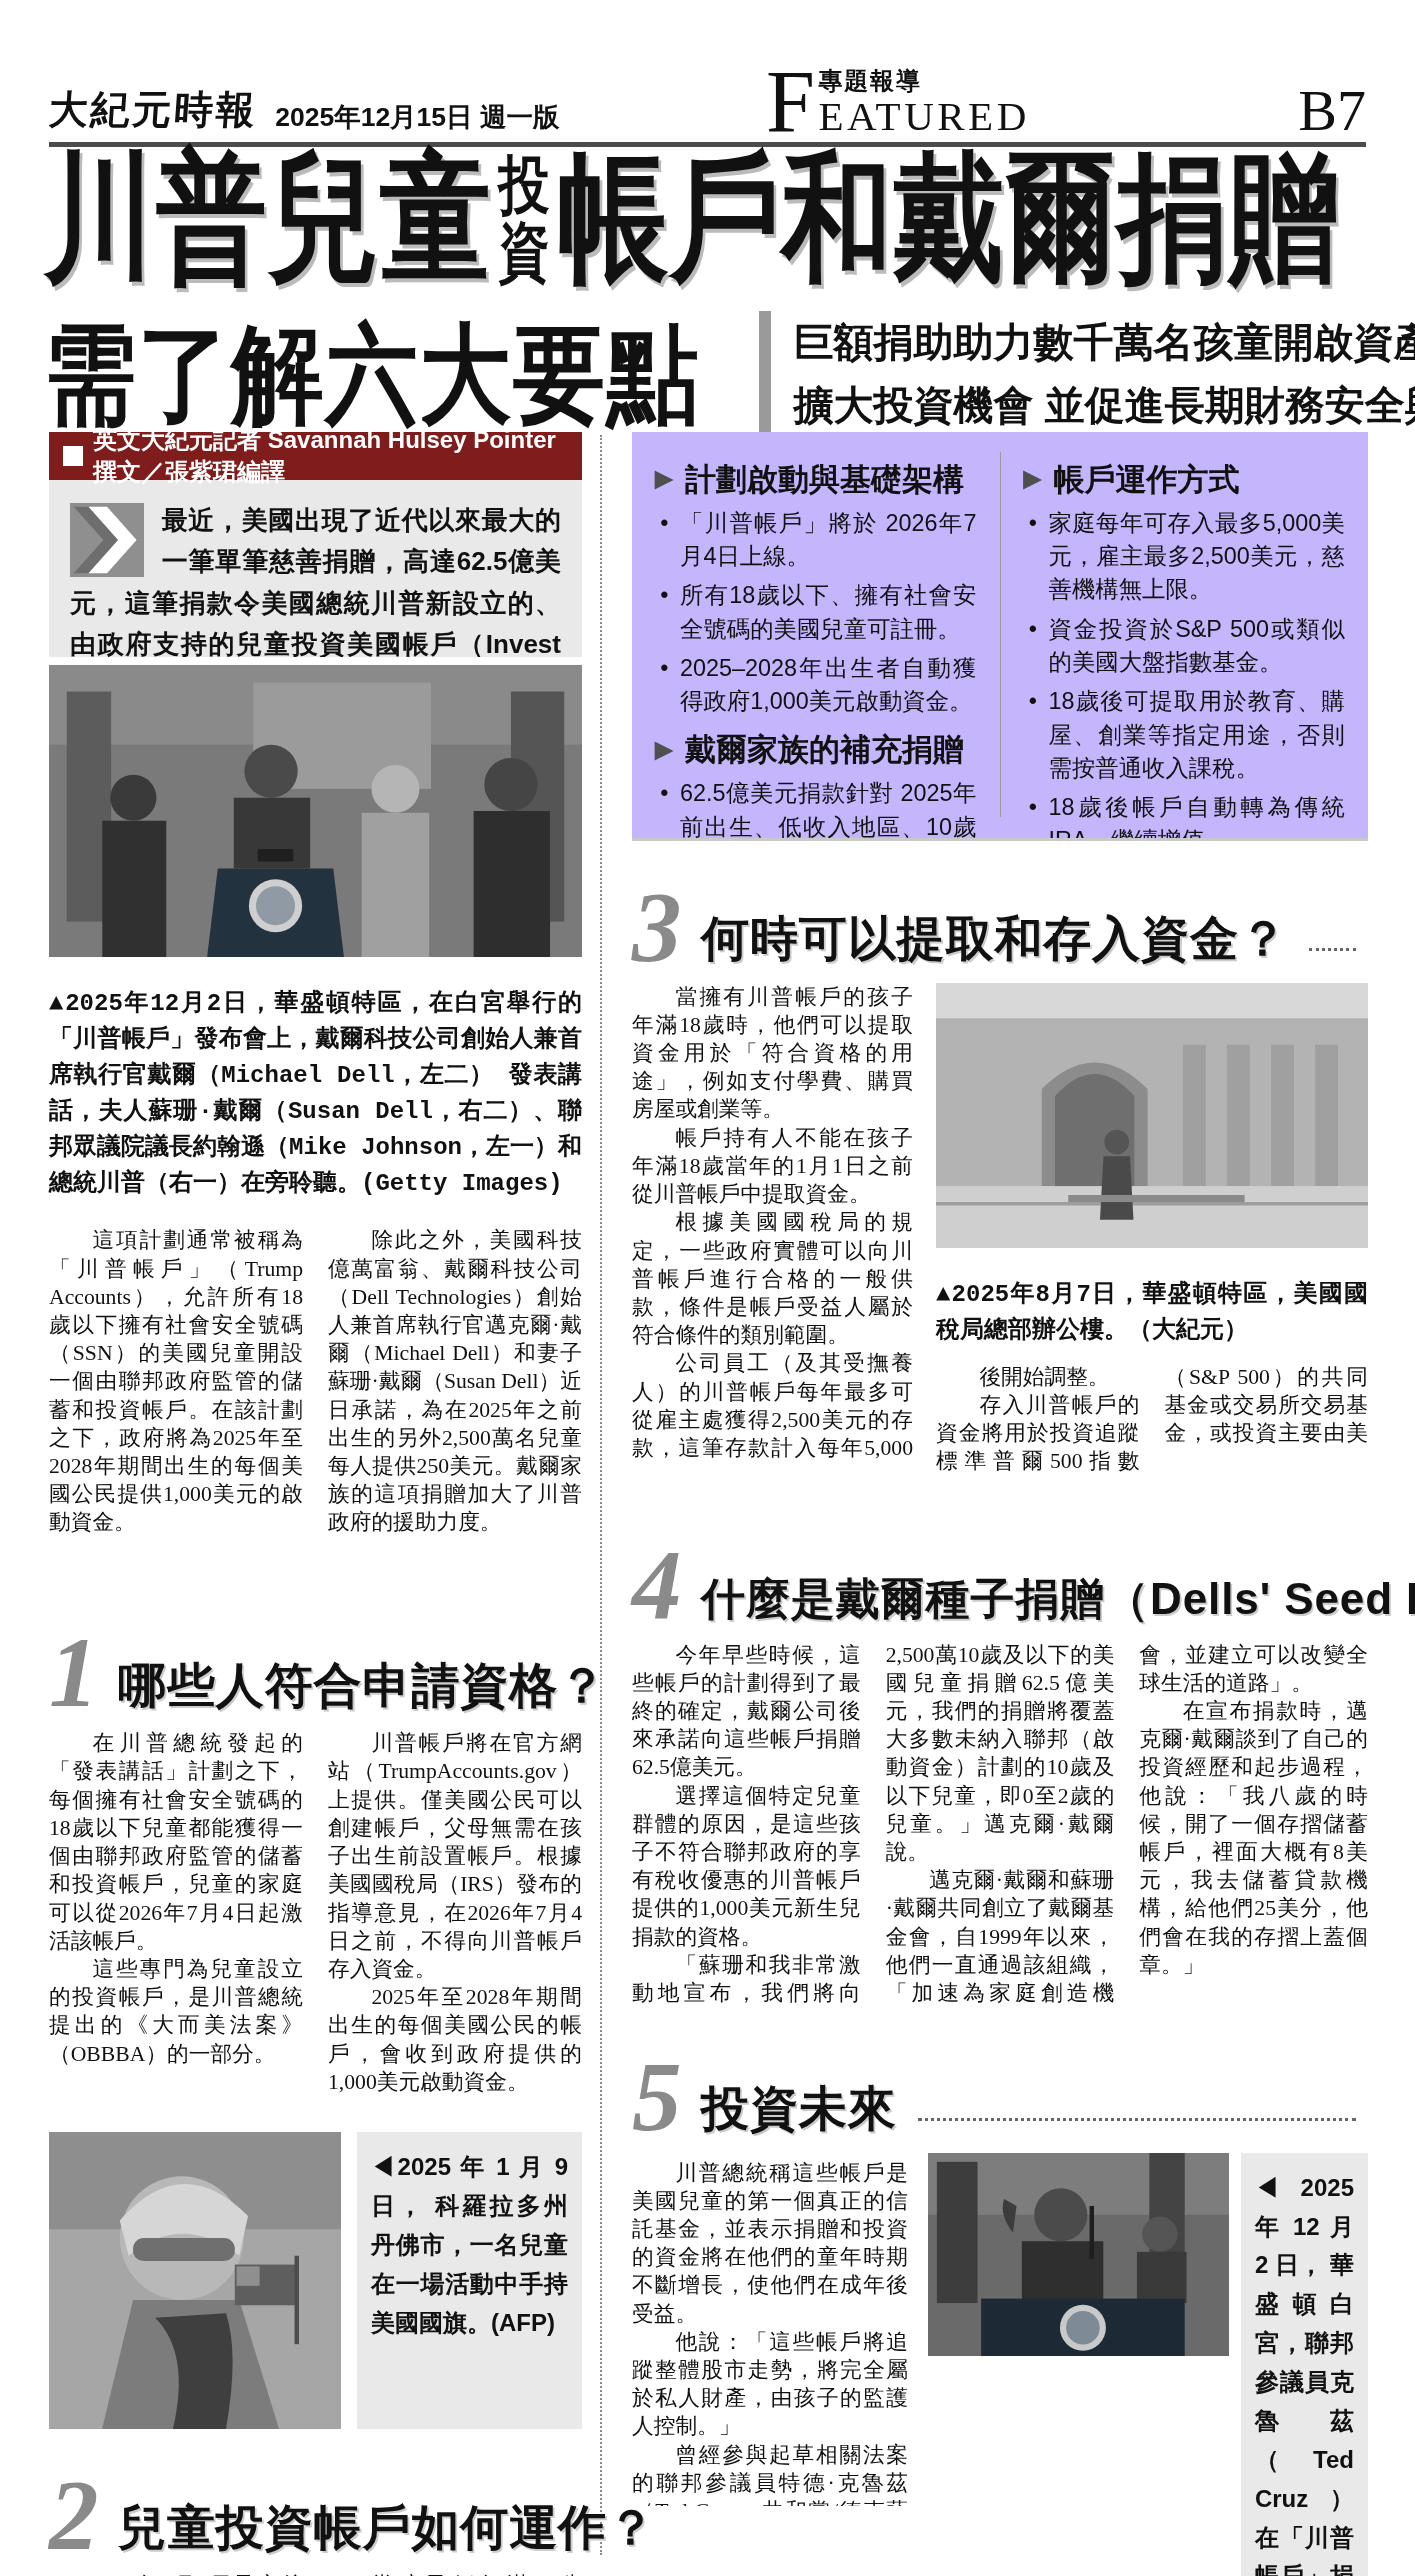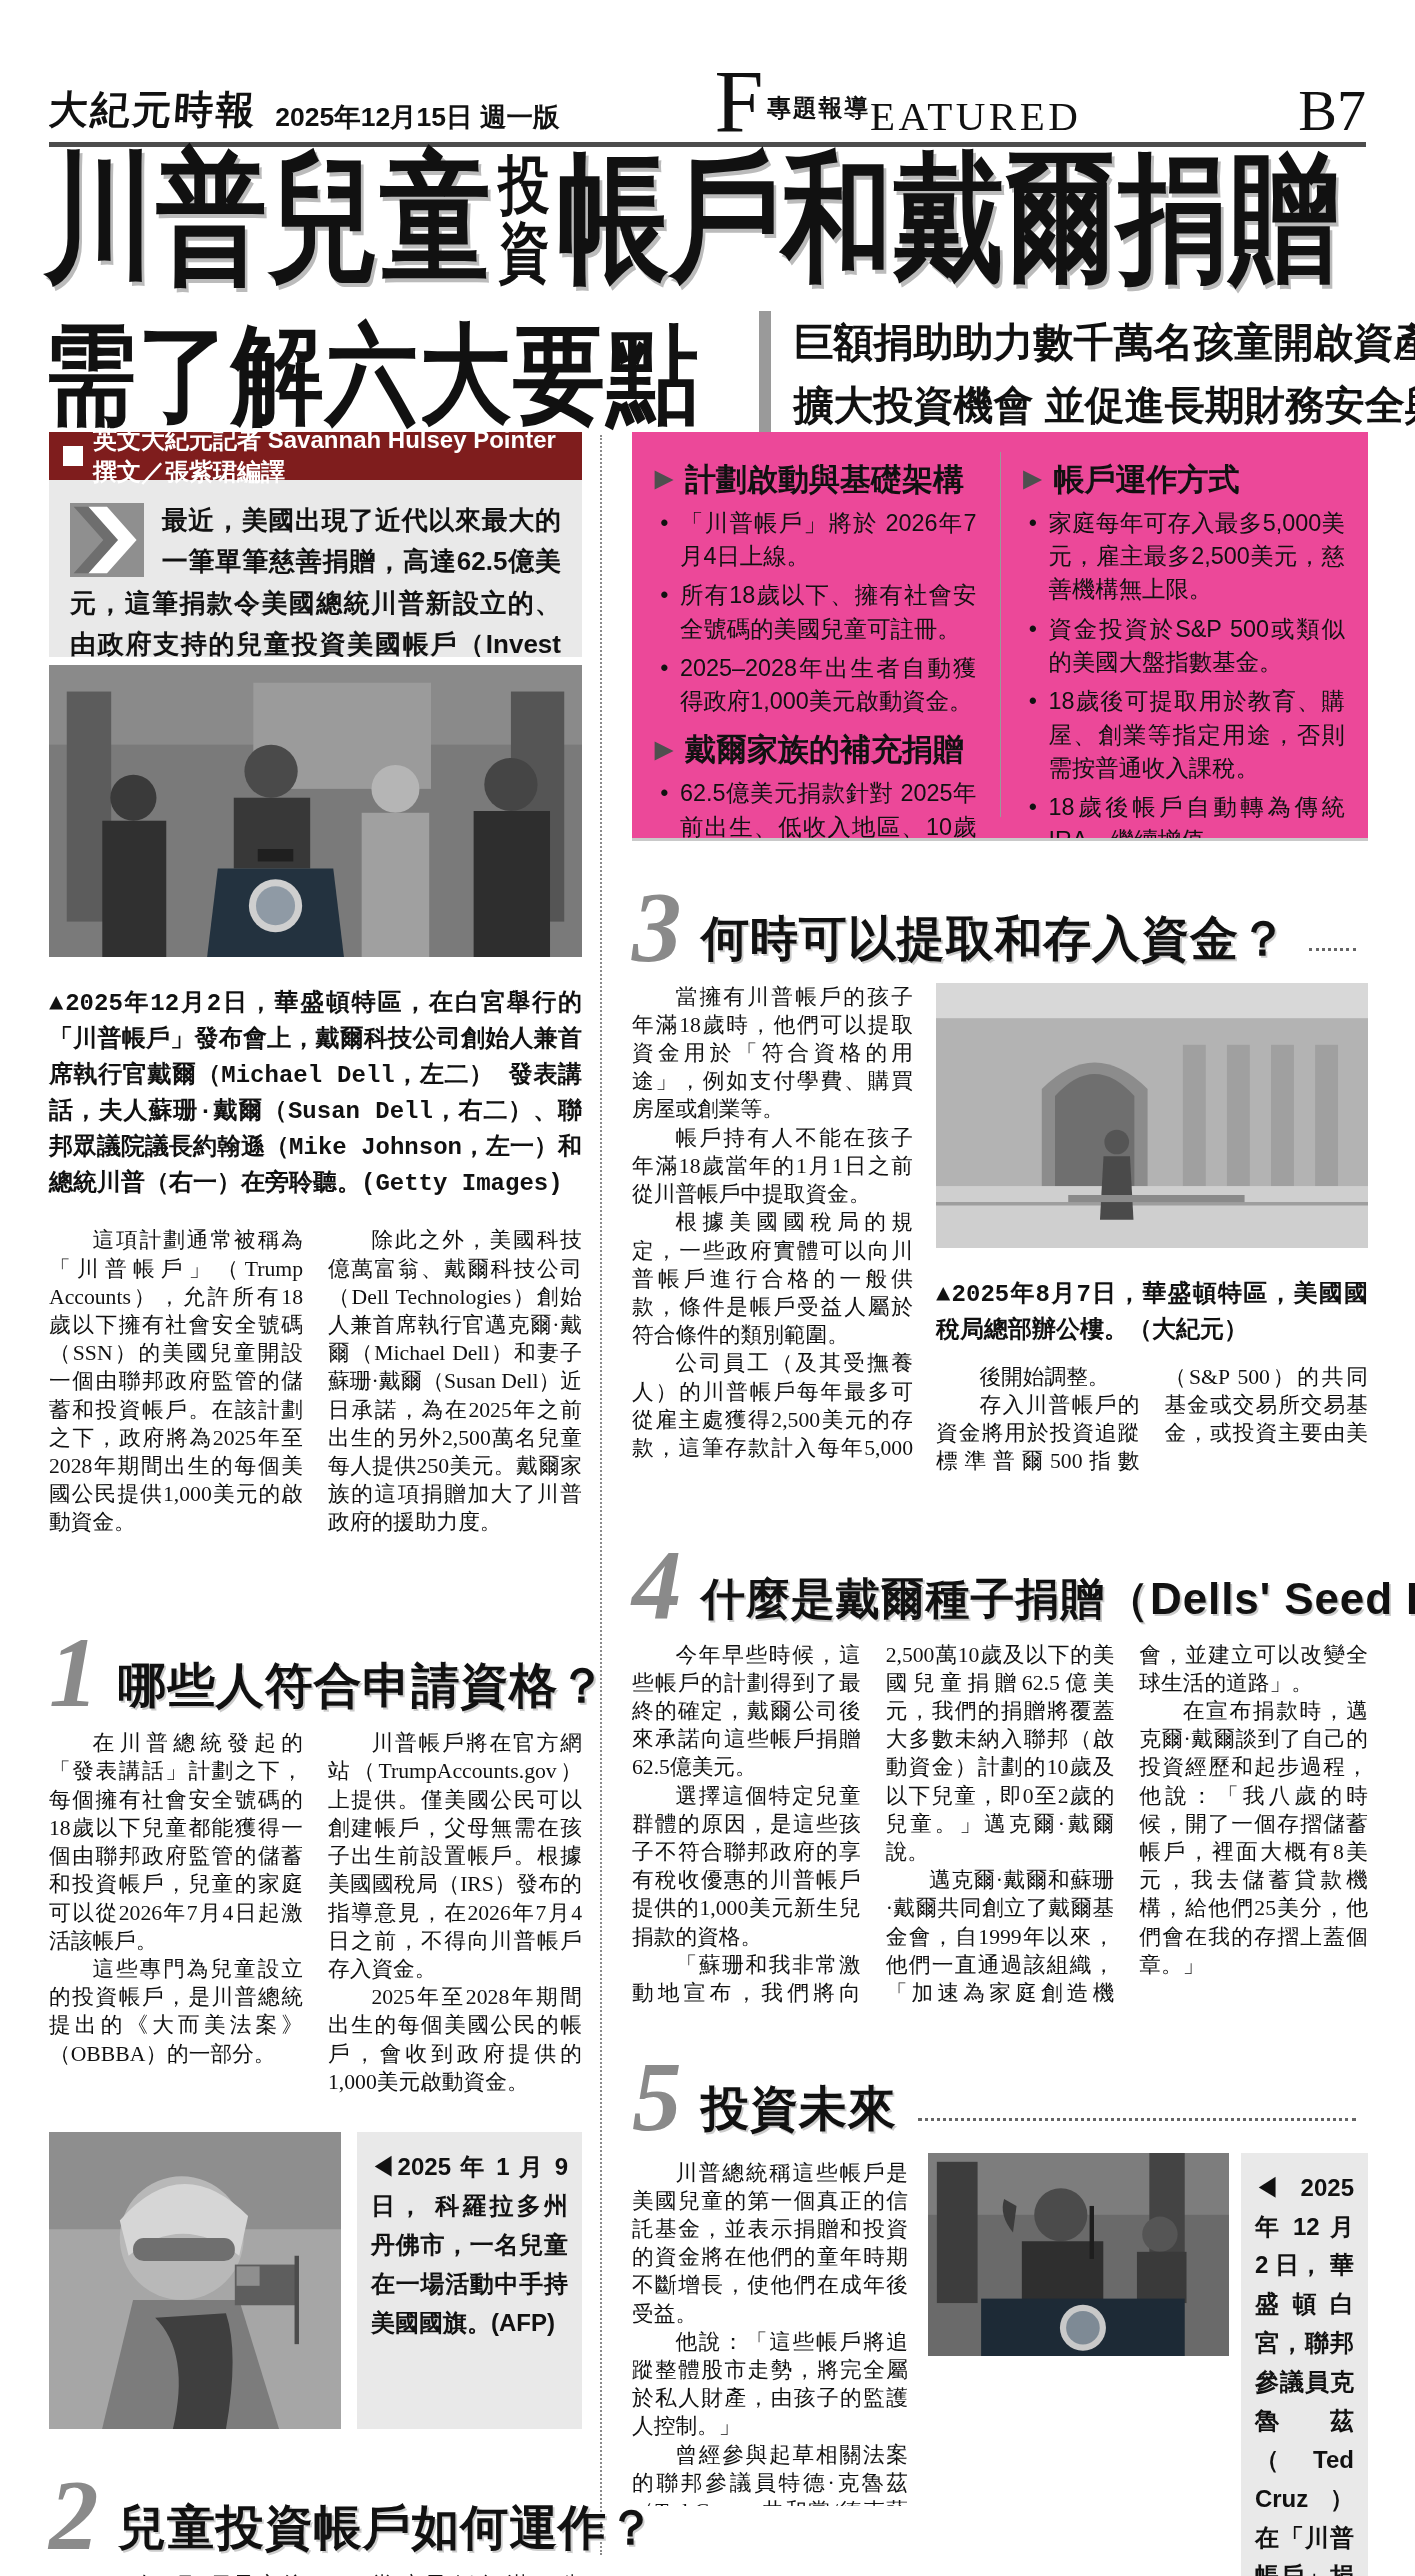--- a/index.html
+++ b/index.html
@@ -6,21 +6,21 @@
   .page{position:relative;width:1415px;height:2576px;background:#ffffff;margin:0 auto;overflow:hidden;
         font-family:"Liberation Serif",serif;color:#111;}
   
   .masthead{position:absolute;top:34px;left:49px;right:49px;height:103px;border-bottom:5.3px solid #4c4c4c;
             display:flex;align-items:flex-end;justify-content:space-between;padding-bottom:5.3px;}
   .brand-group{display:flex;align-items:flex-end;gap:17.7px;}
   .brand{font-family:"Liberation Serif",serif;font-weight:900;font-size:39px;letter-spacing:2.7px;transform:skewX(-4deg);}
   .date{font-family:"Liberation Sans",sans-serif;font-weight:700;font-size:26.5px;padding-bottom:1.8px;}
   .featured{display:flex;align-items:flex-end;gap:3.5px;margin-right:62px;}
   .drop{font-size:88px;line-height:0.78;font-family:"Liberation Serif",serif;}
-  .feat-col{display:flex;flex-direction:row;line-height:1;}
+  .feat-col{display:flex;flex-direction:column;line-height:1;}
   .feat-cn{font-family:"Liberation Sans",sans-serif;font-weight:700;font-size:24px;letter-spacing:1.8px;margin-bottom:3.5px;}
   .feat-en{font-family:"Liberation Serif",serif;font-size:41px;letter-spacing:3.5px;}
   .pageno{font-family:"Liberation Serif",serif;font-size:58px;line-height:0.9;}
   
   .hl1{position:absolute;top:149px;left:44px;width:1327px;white-space:nowrap;
        font-family:"Liberation Sans",sans-serif;font-weight:900;font-size:111px;line-height:1;
        transform:scaleY(1.26);transform-origin:left top;letter-spacing:0.9px;text-shadow:2.7px 2.7px 0 #bbb;}
   .stack{display:inline-flex;flex-direction:column;vertical-align:top;font-size:51px;line-height:1.04;
          font-weight:900;margin:1.8px 7px 0 7px;text-shadow:none;}
   .hl2row{position:absolute;top:311px;left:44px;width:1327px;display:flex;align-items:center;gap:35px;}
@@ -51,21 +51,21 @@
   .para{margin:0;text-indent:2em;font-size:21.7px;line-height:1.3;text-align:justify;
         font-family:"Liberation Serif",serif;}
   
   .sec-head{display:flex;align-items:flex-end;margin:26.5px 0 17.7px;}
   .sec-num{font-family:"Liberation Serif",serif;font-style:italic;font-weight:700;font-size:99px;
            line-height:0.78;color:#8a8a8a;margin-right:19.5px;}
   .sec-title{font-family:"Liberation Sans",sans-serif;font-weight:900;font-size:48px;line-height:1;
              letter-spacing:0.9px;padding-bottom:1.8px;white-space:nowrap;text-shadow:1.8px 1.8px 0 #ccc;margin-top:48px;}
   .leader{flex:1;border-bottom:3.5px dotted #666;margin:0 12.4px 14px 21px;min-width:0;}
   
-  .info-box{background:#ec4899;padding:16px 23px 17.7px;display:flex;height:372px;overflow:hidden;
+  .info-box{background:#c4b5fd;padding:16px 23px 17.7px;display:flex;height:372px;overflow:hidden;
             border-bottom:3.5px solid #c9c9c9;}
   .info-col{flex:1;min-width:0;}
   .info-div{width:0;border-left:1.8px solid #9a9a9a;margin:3.5px 23px;}
   .ib-heading{font-family:"Liberation Sans",sans-serif;font-weight:900;font-size:31px;margin:10.6px 0 5.3px;}
   .ib-heading::before{content:"▶";color:#4f4f4f;font-size:23px;margin-right:12.4px;vertical-align:3.5px;}
   .ib-bullet{position:relative;padding-left:25px;margin:6.2px 0;font-family:"Liberation Sans",sans-serif;
              font-weight:500;font-size:23.4px;line-height:1.42;text-align:justify;}
   .ib-bullet::before{content:"•";position:absolute;left:5.3px;top:0;}
   
   .s3-grid{display:flex;gap:23px;}

